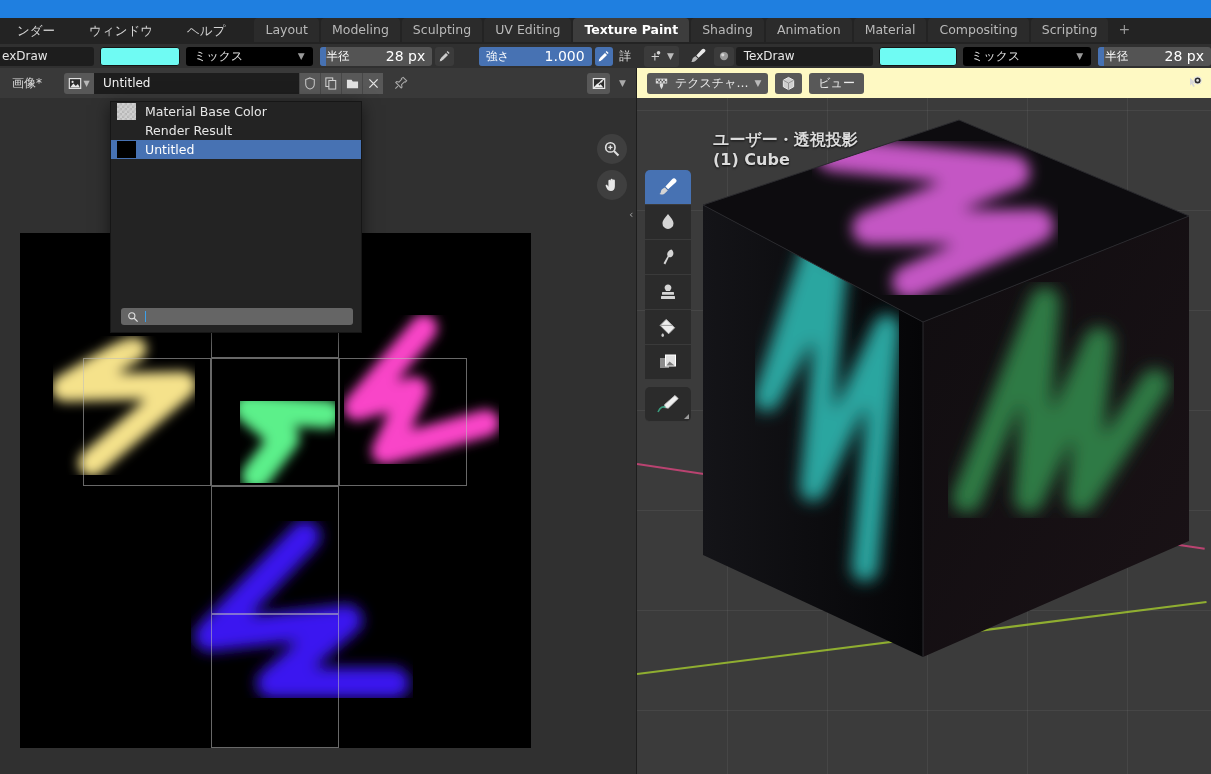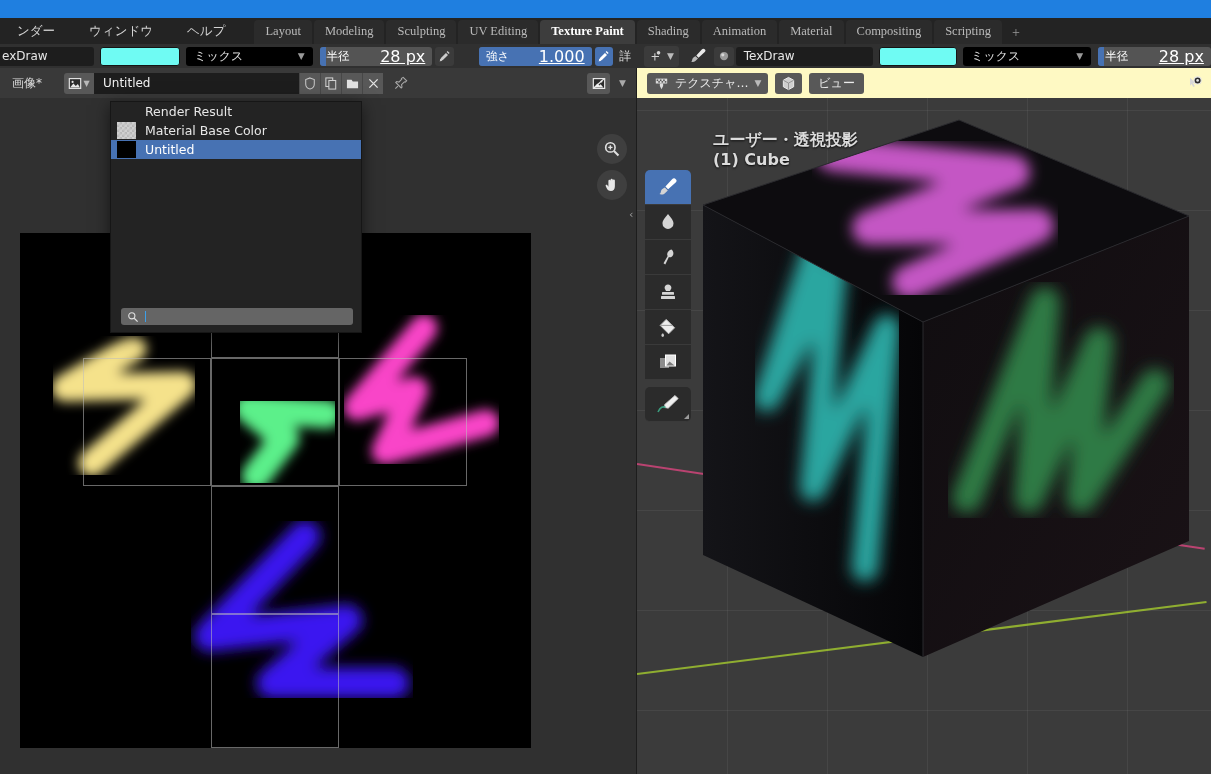--- a/index.html
+++ b/index.html
@@ -10,39 +10,39 @@
     font-size:12px; color:#e0e0e0; -webkit-font-smoothing:antialiased;
   }
 
   
   #blue-strip{ position:absolute; left:0; top:0; width:1211px; height:18px; background:#1f7fe0; }
 
   
   #topbar{ position:absolute; left:0; top:18px; width:1211px; height:26px; background:#232323;
            display:flex; align-items:center; }
   .menu-item{ padding:3px 17px; font-size:12.5px; color:#d3d3d3; white-space:nowrap; cursor:default; }
-  #ws-tabs{ display:flex; align-items:flex-end; margin-left:12px; height:26px;font-family:Liberation Serif, serif; }
+  #ws-tabs{ display:flex; align-items:flex-start; margin-left:12px; height:26px; }
   .ws-tab{ padding:4px 11px 5px; font-size:12.5px; color:#b9b9b9; background:#2b2b2b;
            border-radius:4px 4px 0 0; margin-right:2px; line-height:15px; white-space:nowrap; cursor:default;}
   .ws-tab.active{ background:#3d3d3d; color:#fff; font-weight:bold; }
   .ws-add{ padding:3px 8px; color:#999; font-size:14px; cursor:default; }
 
   
   #toolrow{ position:absolute; left:0; top:44px; width:1211px; height:24px; background:#303030;
             display:flex; align-items:center; }
   .tfield{ height:19px; border-radius:3px; display:flex; align-items:center; font-size:12px; }
   .name-field{ background:#1d1d1d; color:#e6e6e6; padding:0 8px; min-width:100px; }
   .color-swatch{ width:90px; height:19px; border-radius:3px; border:1px solid #151515; }
   .enum-field{ background:#000000; color:#e2e2e2; padding:0 8px; width:140px; justify-content:space-between;
                border-radius:3px; }
   .enum-field .chev{ color:#9a9a9a; font-size:9px; }
   .slider{ background:#545454; color:#fff; width:125px; justify-content:space-between;
            padding:0 7px; position:relative; overflow:hidden; border-radius:3px;}
   .slider .lbl{ position:relative; z-index:2; font-size:11.5px;}
-  .slider .val{ position:relative; z-index:2; font-size:16px;text-decoration:underline;}
+  .slider .val{ position:relative; z-index:2; font-size:14px;}
   .slider .fill{ position:absolute; left:0; top:0; bottom:0; background:#4772b3; z-index:1;}
   .slider.full .fill{ width:100%; }
   .slider.sm .fill{ width:6px; }
   .iconbtn{ width:21px; height:19px; background:#3b3b3b; border-radius:3px; display:flex;
             align-items:center; justify-content:center; }
   .iconbtn.blue{ background:#4772b3; }
 
   
   #img-editor{ position:absolute; left:0; top:68px; width:636px; height:706px; background:#303030; }
   #img-header{ position:absolute; left:0; top:0; width:636px; height:30px; background:#393939;
@@ -353,26 +353,26 @@
         <path d="M6 12V5.5a1.2 1.2 0 012.4 0V10V4.2a1.2 1.2 0 012.4 0V10V5a1.2 1.2 0 012.4 0v6.5c0 3-1.6 5.3-4.4 5.3-2.4 0-4-1.3-4.8-3.4l-1-2.4c-.4-1 1-1.9 1.7-.9z" fill="#e6e6e6"></path>
       </svg>
     </div>
     <div id="giz-collapse">‹</div>
 
   </div>
 </div>
 
 <div id="id-popup">
   <div class="pop-row">
+    <span class="pop-thumb checker"></span>
+    <span>Material Base Color</span>
+  </div>
+  <div class="pop-row">
     <span class="pop-thumb none"></span>
     <span>Render Result</span>
-  </div>
-  <div class="pop-row">
-    <span class="pop-thumb checker"></span>
-    <span>Material Base Color</span>
   </div>
   <div class="pop-row sel">
     <span class="pop-thumb black"></span>
     <span>Untitled</span>
   </div>
 
   <div id="pop-search">
     <svg width="12" height="12" viewBox="0 0 14 14">
       <circle cx="5.6" cy="5.6" r="3.6" fill="none" stroke="#e0e0e0" stroke-width="1.3"></circle>
       <path d="M8.4 8.4l4 4" stroke="#e0e0e0" stroke-width="1.5"></path>

